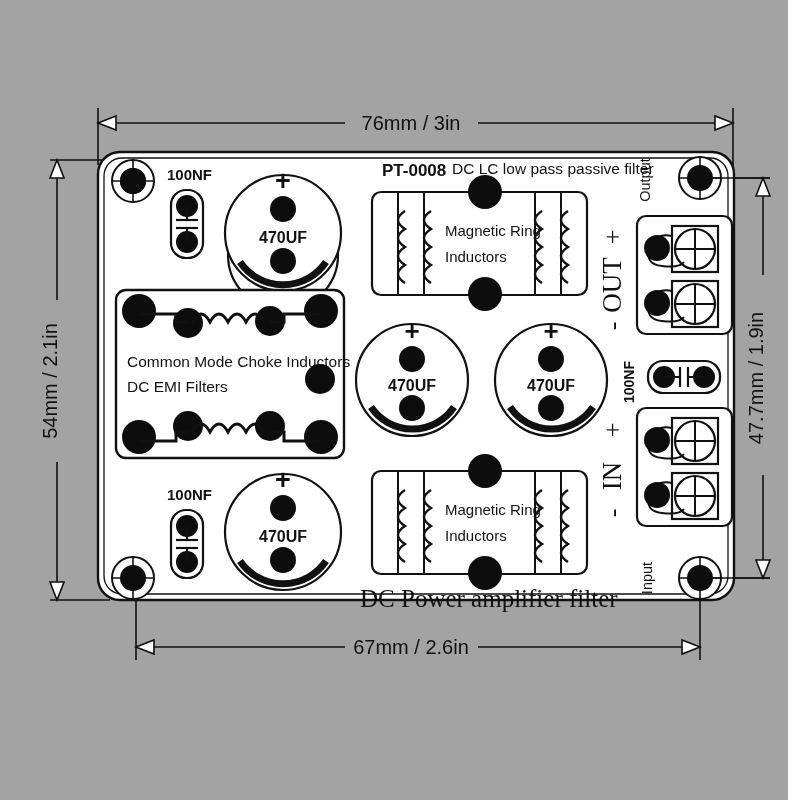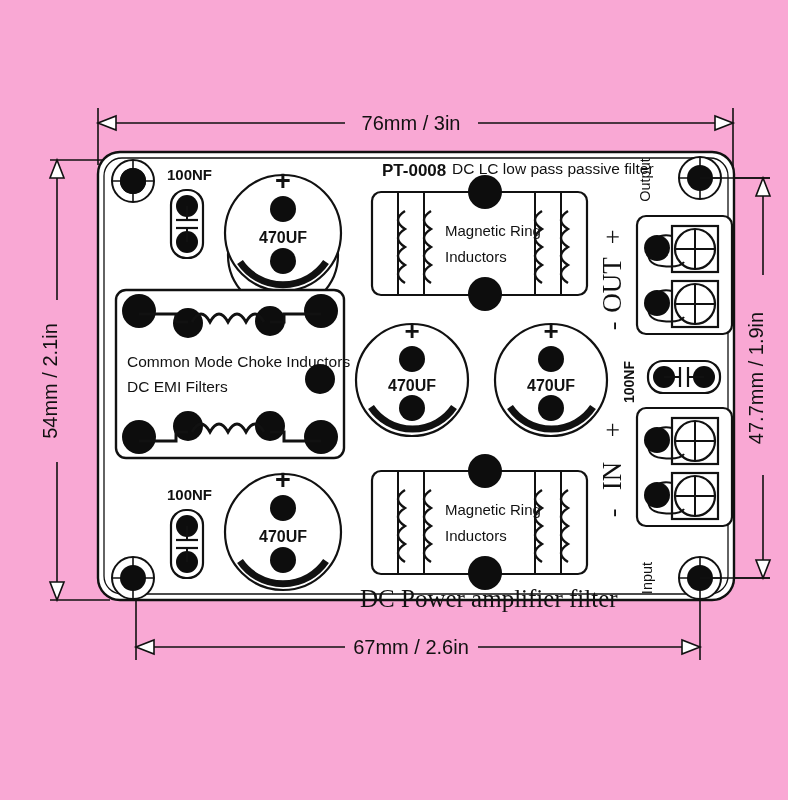--- a/index.html
+++ b/index.html
@@ -1,18 +1,18 @@
 <!DOCTYPE html>
 <html><head>
 <meta charset="utf-8">
 <style>
   html,body{margin:0;padding:0;background:#ffffff;}
   body{width:800px;height:800px;overflow:hidden;
        font-family:"Liberation Sans",sans-serif;color:#111;}
-  #stage{position:relative;width:788px;height:800px;background:#f9a8d4;}
+  #stage{position:relative;width:788px;height:800px;background:#a3a3a3;}
   svg{display:block;}
   text{fill:#111;}
 </style>
 </head>
 <body>
 
 <div id="stage">
 <svg width="800" height="800" viewBox="0 0 800 800" xmlns="http://www.w3.org/2000/svg">
 
   <defs>

